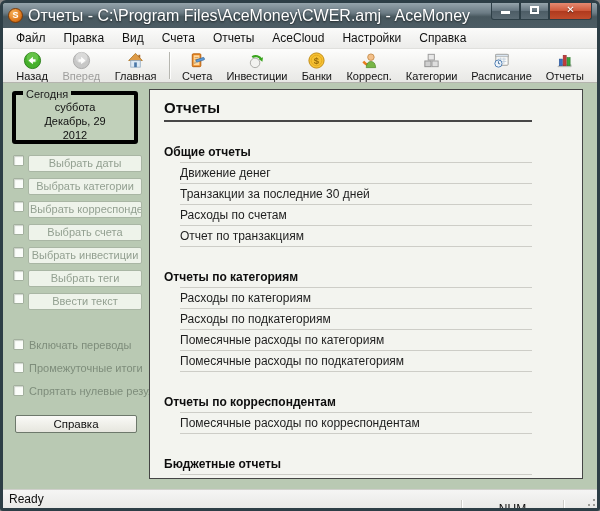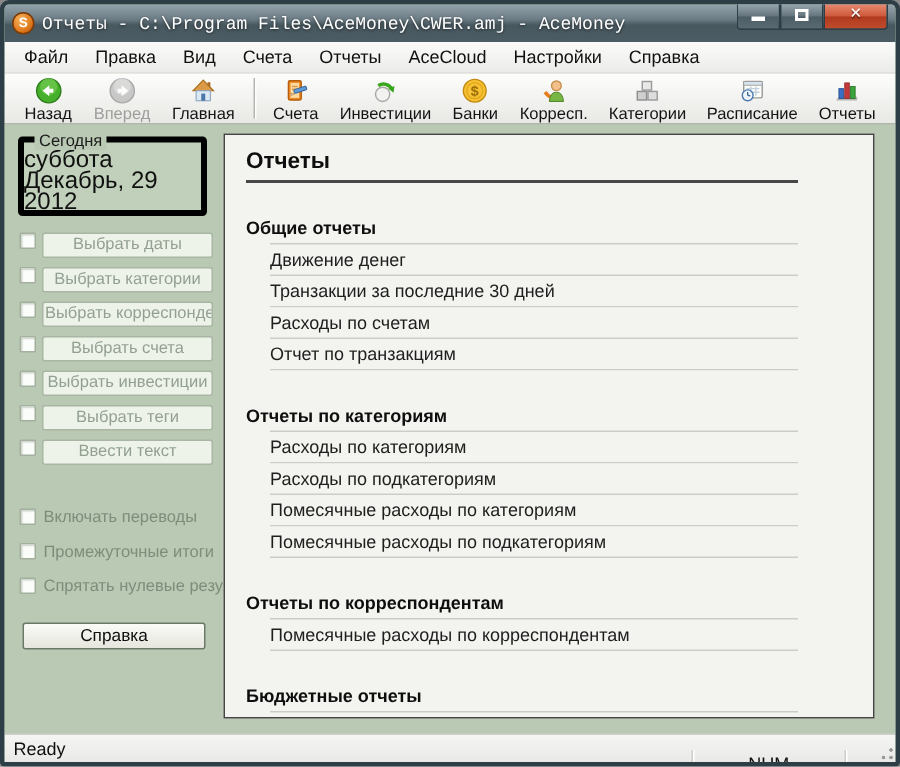--- a/index.html
+++ b/index.html
@@ -21,21 +21,21 @@
     height:25px; flex:0 0 25px;
     background:linear-gradient(#94a3ab 0%, #6b7b84 40%, #48585f 55%, #4c5c64 100%);
     display:flex; align-items:center; padding:0 5px; gap:5px;
   }
   .app-icon {
     width:15px; height:15px; border-radius:50%;
     background:radial-gradient(circle at 35% 30%, #f7b25c, #e07b1e 60%, #a84d08);
     border:1px solid #7c3a06;
     color:#fff; font-size:9px; font-weight:bold; line-height:13px; text-align:center;
   }
-  .title-text { color:#fff; font-size:12px; text-shadow:0 1px 2px rgba(0,0,0,.6); white-space:nowrap; overflow:hidden;font-family:Liberation Mono, monospace; }
+  .title-text { color:#fff; font-size:16px; text-shadow:0 1px 2px rgba(0,0,0,.6); white-space:nowrap; overflow:hidden; }
   .win-controls { margin-left:auto; display:flex; align-self:flex-start; margin-top:-1px; }
   .win-btn {
     width:29px; height:18px;
     background:linear-gradient(#9dabb2, #667680 50%, #4d5d66 55%, #5a6a73);
     border:1px solid #2d3e46; border-top:none;
     color:#fff; font-size:10px; line-height:16px; text-align:center;
     text-shadow:0 1px 1px rgba(0,0,0,.5);
   }
   .win-btn.min { border-radius:0 0 0 3px; }
   .win-btn.close {
@@ -78,21 +78,21 @@
   .todaybox {
     position:absolute; left:9px; top:8px; width:126px; height:53px;
     border:4px solid #000000; border-radius:3px;
     background:#c1d0ba;
   }
   .today-label {
     position:absolute; top:-7px; left:7px;
     background:#b9c9b3; padding:0 3px;
     font-size:11px; color:#1b1b1b;
   }
-  .today-lines { text-align:left; font-size:16px; color:#101010; line-height:14px; padding-top:5px; }
+  .today-lines { text-align:center; font-size:11px; color:#101010; line-height:14px; padding-top:5px; }
 
   .filters { position:absolute; left:0; top:72px; width:146px; }
   .frow { display:flex; height:23px; }
   .cb {
     width:11px; height:11px; flex:0 0 11px;
     background:#fbfdfa; border:1px solid #a3b09e; border-radius:1px;
     margin-left:10px; margin-right:4px;
     box-shadow:inset 1px 1px 1px rgba(120,135,115,.35);
   }
   .fbtn {

